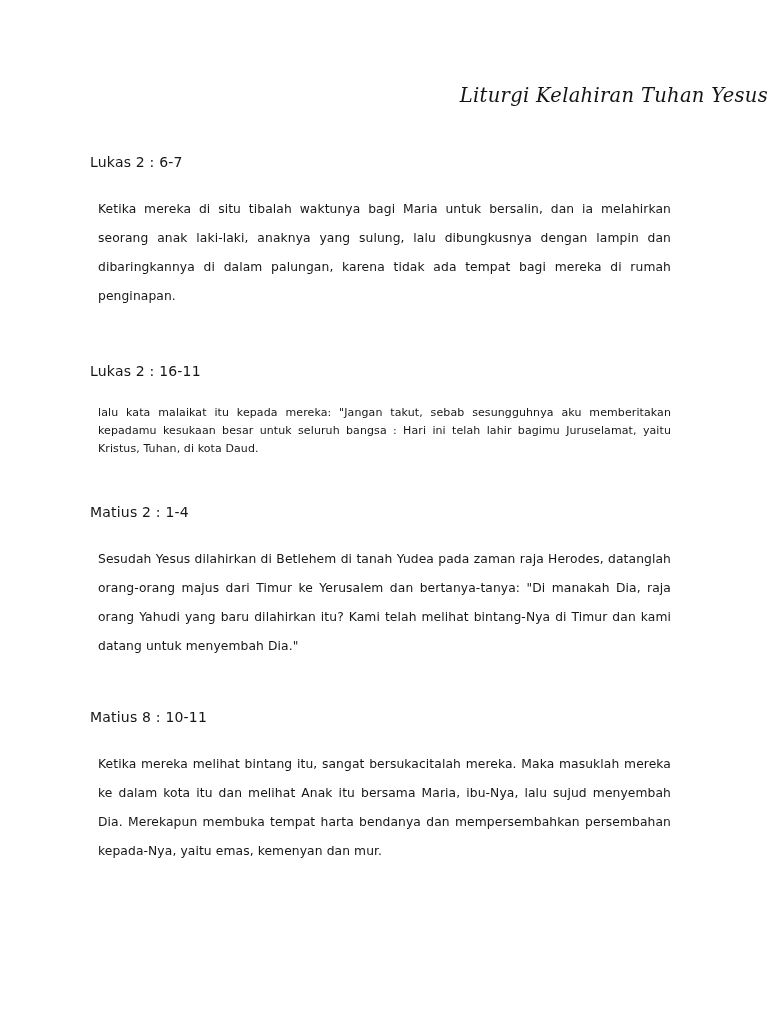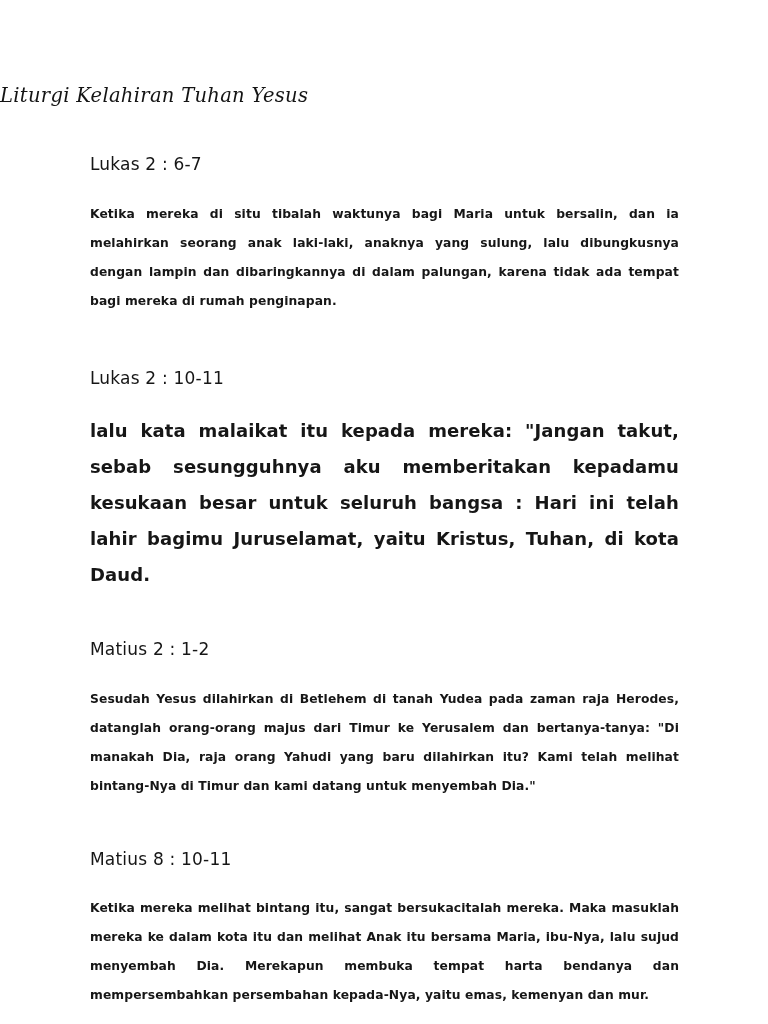--- a/index.html
+++ b/index.html
@@ -25,21 +25,21 @@
     padding: 0;
   }
 
   .doc-title {
     font-family: "DejaVu Serif", serif;
     font-style: italic;
     font-size: 19.5px;
     font-weight: 400;
     letter-spacing: 0.3px;
     color: #141414;
-    text-align: left;
+    text-align: right;
     margin: 0;
     padding: 0;
     position: absolute;
     top: 84px;
     left: 0;
     right: 0;
   }
 
   .content {
     position: absolute;
@@ -47,44 +47,43 @@
     left: 90px;
     width: 589px;
   }
 
   .verse-block {
     margin: 0 0 12px 0;
   }
 
   .verse-ref {
     font-family: "DejaVu Sans", sans-serif;
-    font-size: 17px;
+    font-size: 14px;
     line-height: 1.5;
     color: #161616;
     letter-spacing: 0.2px;
     margin: 0 0 22px 0;
     white-space: nowrap;
   }
 
   .verse-text {
     font-family: "DejaVu Sans", sans-serif;
     font-size: 12.3px;
     line-height: 29px;
     color: #161616;
     text-align: justify;
     text-justify: inter-word;
-    margin: 0;
+    margin: 8px;
     letter-spacing: 0.1px;
-    font-weight: bold;
   }
 
   
   .verse-text.compact {
-    font-size: 18px;
-    line-height: 36px;
+    font-size: 11px;
+    line-height: 18px;
   }
 
   .block-gap-1 { margin-bottom: 50px; }
   .block-gap-2 { margin-bottom: 44px; }
   .block-gap-3 { margin-bottom: 46px; }
 </style>
 </head>
 <body>
 
 <div class="page">
@@ -92,26 +91,26 @@
   <h1 class="doc-title">Liturgi Kelahiran Tuhan Yesus</h1>
 
   <div class="content">
 
     <section class="verse-block block-gap-1">
       <div class="verse-ref">Lukas 2 : 6-7</div>
       <p class="verse-text">Ketika mereka di situ tibalah waktunya bagi Maria untuk bersalin, dan ia melahirkan seorang anak laki-laki, anaknya yang sulung, lalu dibungkusnya dengan lampin dan dibaringkannya di dalam palungan, karena tidak ada tempat bagi mereka di rumah penginapan.</p>
     </section>
 
     <section class="verse-block block-gap-2">
-      <div class="verse-ref">Lukas 2 : 10-11</div>
+      <div class="verse-ref">Lukas 2 : 16-11</div>
       <p class="verse-text compact">lalu kata malaikat itu kepada mereka: "Jangan takut, sebab sesungguhnya aku memberitakan kepadamu kesukaan besar untuk seluruh bangsa : Hari ini telah lahir bagimu Juruselamat, yaitu Kristus, Tuhan, di kota Daud.</p>
     </section>
 
     <section class="verse-block block-gap-3">
-      <div class="verse-ref">Matius 2 : 1-2</div>
+      <div class="verse-ref">Matius 2 : 1-4</div>
       <p class="verse-text">Sesudah Yesus dilahirkan di Betlehem di tanah Yudea pada zaman raja Herodes, datanglah orang-orang majus dari Timur ke Yerusalem dan bertanya-tanya: "Di manakah Dia, raja orang Yahudi yang baru dilahirkan itu? Kami telah melihat bintang-Nya di Timur dan kami datang untuk menyembah Dia."</p>
     </section>
 
     <section class="verse-block">
       <div class="verse-ref">Matius 8 : 10-11</div>
       <p class="verse-text">Ketika mereka melihat bintang itu, sangat bersukacitalah mereka. Maka masuklah mereka ke dalam kota itu dan melihat Anak itu bersama Maria, ibu-Nya, lalu sujud menyembah Dia. Merekapun membuka tempat harta bendanya dan mempersembahkan persembahan kepada-Nya, yaitu emas, kemenyan dan mur.</p>
     </section>
 
   </div>
 </div>

